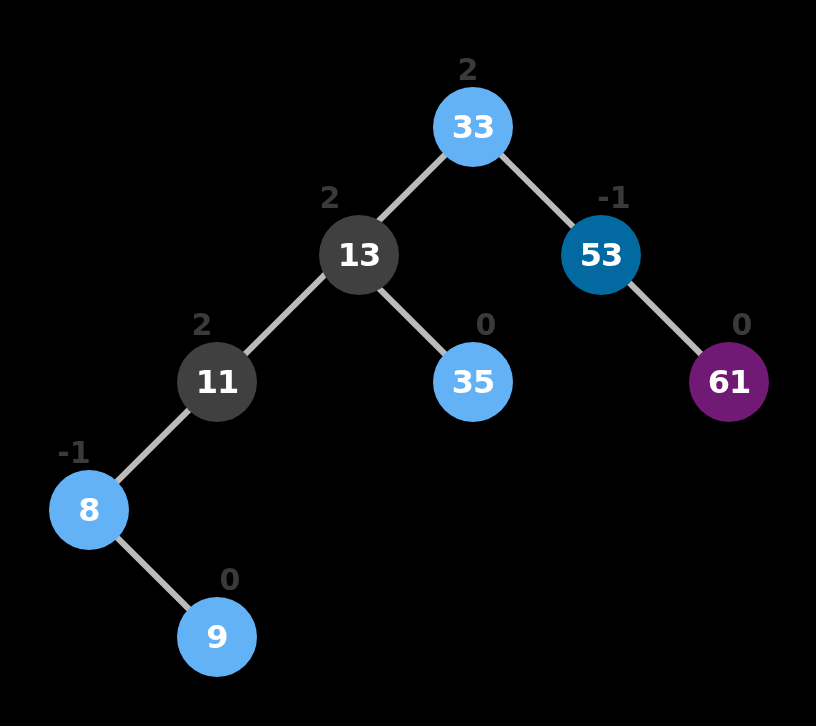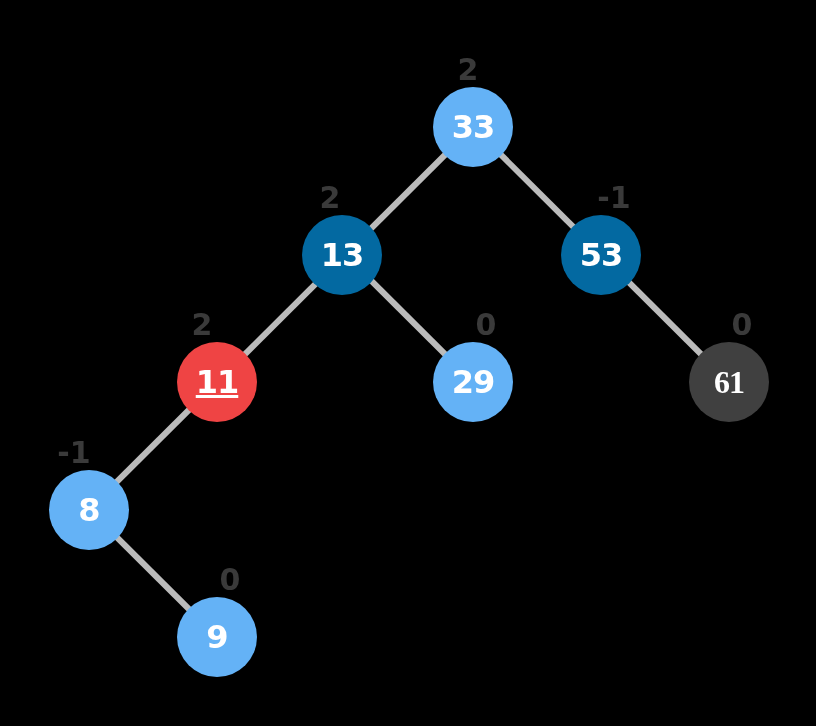--- a/index.html
+++ b/index.html
@@ -52,27 +52,27 @@
       <line x1="473" y1="127" x2="345" y2="254.5" stroke="#bbbbbb" stroke-width="6"></line>
       <line x1="473" y1="127" x2="601" y2="254.5" stroke="#bbbbbb" stroke-width="6"></line>
       <line x1="345" y1="254.5" x2="217" y2="382" stroke="#bbbbbb" stroke-width="6"></line>
       <line x1="345" y1="254.5" x2="473" y2="382" stroke="#bbbbbb" stroke-width="6"></line>
       <line x1="601" y1="254.5" x2="729" y2="382" stroke="#bbbbbb" stroke-width="6"></line>
       <line x1="217" y1="382" x2="89" y2="509.5" stroke="#bbbbbb" stroke-width="6"></line>
       <line x1="89" y1="509.5" x2="217" y2="637" stroke="#bbbbbb" stroke-width="6"></line>
     </svg>
 <div class="node" style="left: 473px; top: 127px; width: 80px; height: 80px; background: rgb(100, 178, 246); color: rgb(255, 255, 255);">33</div>
     <div class="bf-label" style="left: 468px; top: 70px; color: rgb(58, 58, 58);">2</div>
-    <div class="node" style="left: 342px; top: 254.5px; width: 80px; height: 80px; background: #0369a1; color: rgb(255, 255, 255);">13</div>
+    <div class="node" style="left: 359px; top: 254.5px; width: 80px; height: 80px; background: #404040; color: rgb(255, 255, 255);">13</div>
     <div class="bf-label" style="left: 330px; top: 197.5px; color: rgb(58, 58, 58);">2</div>
     <div class="node" style="left: 601px; top: 254.5px; width: 80px; height: 80px; background: #0369a1; color: rgb(255, 255, 255);">53</div>
     <div class="bf-label" style="left: 614px; top: 197.5px; color: rgb(58, 58, 58);">-1</div>
-    <div class="node" style="left: 217px; top: 382px; width: 80px; height: 80px; background: #ef4444; color: rgb(255, 255, 255); text-decoration: underline;">11</div>
+    <div class="node" style="left: 217px; top: 382px; width: 80px; height: 80px; background: #404040; color: rgb(255, 255, 255);">11</div>
     <div class="bf-label" style="left: 202px; top: 325px; color: rgb(58, 58, 58);">2</div>
-    <div class="node" style="left: 473px; top: 382px; width: 80px; height: 80px; background: rgb(100, 178, 246); color: rgb(255, 255, 255);">29</div>
+    <div class="node" style="left: 473px; top: 382px; width: 80px; height: 80px; background: rgb(100, 178, 246); color: rgb(255, 255, 255);">35</div>
     <div class="bf-label" style="left: 486px; top: 325px; color: rgb(58, 58, 58);">0</div>
-    <div class="node" style="left: 729px; top: 382px; width: 80px; height: 80px; background: #404040; color: rgb(255, 255, 255); font-family: Liberation Serif, serif;">61</div>
+    <div class="node" style="left: 729px; top: 382px; width: 80px; height: 80px; background: #701a75; color: rgb(255, 255, 255);">61</div>
     <div class="bf-label" style="left: 742px; top: 325px; color: rgb(58, 58, 58);">0</div>
     <div class="node" style="left: 89px; top: 509.5px; width: 80px; height: 80px; background: rgb(100, 178, 246); color: rgb(255, 255, 255);">8</div>
     <div class="bf-label" style="left: 74px; top: 452.5px; color: rgb(58, 58, 58);">-1</div>
     <div class="node" style="left: 217px; top: 637px; width: 80px; height: 80px; background: rgb(100, 178, 246); color: rgb(255, 255, 255);">9</div>
     <div class="bf-label" style="left: 230px; top: 580px; color: rgb(58, 58, 58);">0</div>
   </div>
 
 </body></html>

